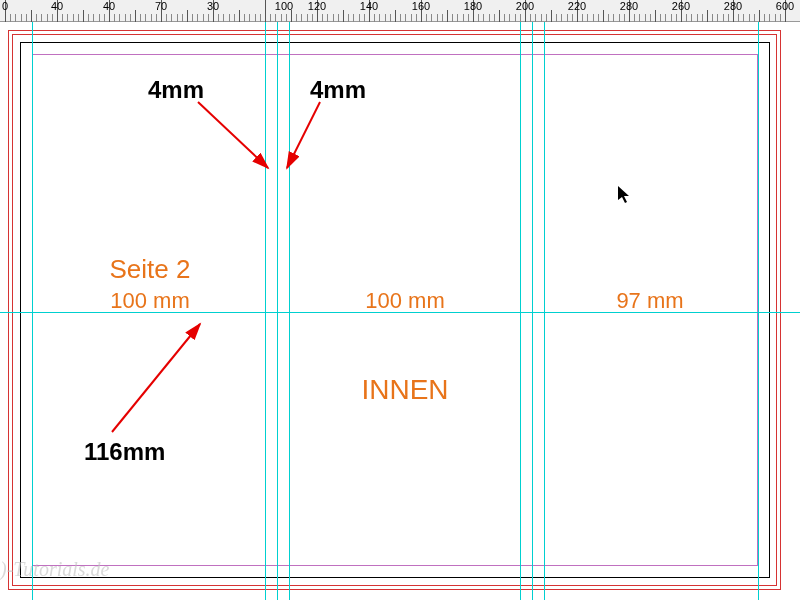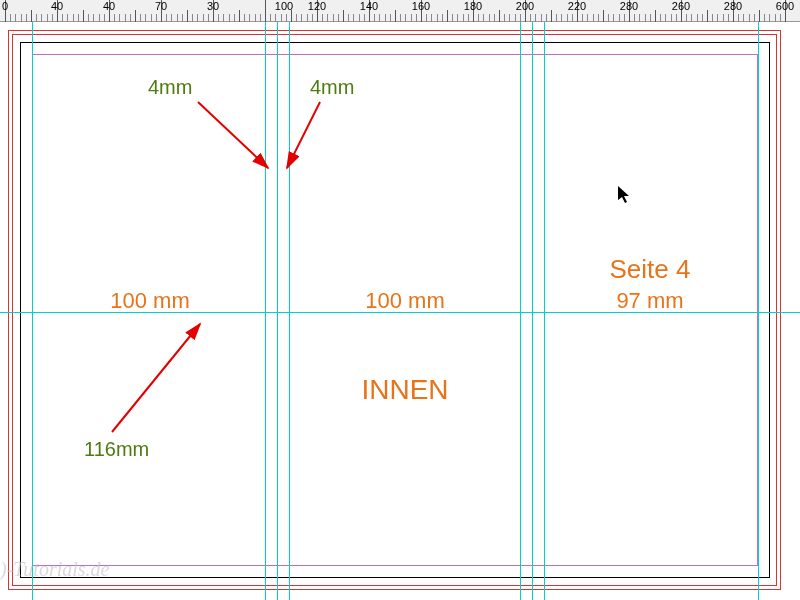--- a/index.html
+++ b/index.html
@@ -12,21 +12,21 @@
     .canvas { position: absolute; top: 22px; left: 0; width: 800px; height: 578px; background: #fff; }
     .page-outer { position: absolute; border: 1px solid #000; }
     .bleed-outer { position: absolute; border: 1px solid #d63333; }
     .bleed-inner { position: absolute; border: 1px solid #d63333; }
     .margin-box { position: absolute; border: 1px solid #c070c0; }
     .guide-v { position: absolute; top: 0; width: 1px; height: 578px; background: #00d0d0; }
     .guide-h { position: absolute; left: 0; height: 1px; width: 800px; background: #00d0d0; }
     .page-label { position: absolute; color: #e8741a; font-size: 26px; font-weight: normal; text-align: center; transform: translateX(-50%); }
     .page-width { position: absolute; color: #e8741a; font-size: 22px; text-align: center; transform: translateX(-50%); }
     .inner-label { position: absolute; color: #e8741a; font-size: 28px; font-weight: normal; transform: translateX(-50%); }
-    .annot { position: absolute; color: #4d7c0f; font-size: 20px; font-weight: normal; }
+    .annot { position: absolute; color: #000000; font-size: 24px; font-weight: bold; }
     .arrow-svg { position: absolute; pointer-events: none; }
     .cursor { position: absolute; font-size: 16px; }
     .watermark { position: absolute; color: #c0c0c0; font-family: Georgia, serif; font-size: 20px; opacity: 0.6; }
   </style>
 </head>
 <body>
 
 <div class="ruler" id="ruler">
     <div class="ruler-tick" style="left: 5px;"></div>
     <div class="ruler-label" style="left: 5px;">0</div>
@@ -224,23 +224,23 @@
         <path d="M0,0 L9,3 L0,6 Z" fill="#e50000"></path>
       </marker>
     </defs>
     <line x1="198" y1="80" x2="268" y2="146" stroke="#e50000" stroke-width="2" marker-end="url(#ah)"></line>
     <line x1="320" y1="80" x2="287" y2="146" stroke="#e50000" stroke-width="2" marker-end="url(#ah)"></line>
     <line x1="112" y1="410" x2="200" y2="302" stroke="#e50000" stroke-width="2" marker-end="url(#ah)"></line>
   </svg>
 
   <span class="annot" style="left:84px; top:416px;">116mm</span>
 
+  <span class="page-label" style="left:150px; top:232px;">Seite 2</span>
   <span class="page-width" style="left:150px; top:266px;">100 mm</span>
   <span class="page-width" style="left:405px; top:266px;">100 mm</span>
-  <span class="page-label" style="left:650px; top:232px;">Seite 4</span>
   <span class="page-width" style="left:650px; top:266px;">97 mm</span>
 
   <span class="inner-label" style="left:405px; top:352px;">INNEN</span>
 
   <span class="cursor" style="left:618px; top:164px;">
     <svg width="14" height="18">
         <path d="M0,0 L0,14 L4,11 L7,17 L9,16 L6,10 L11,10 Z" fill="#000"></path>
       </svg>
   </span>
 

